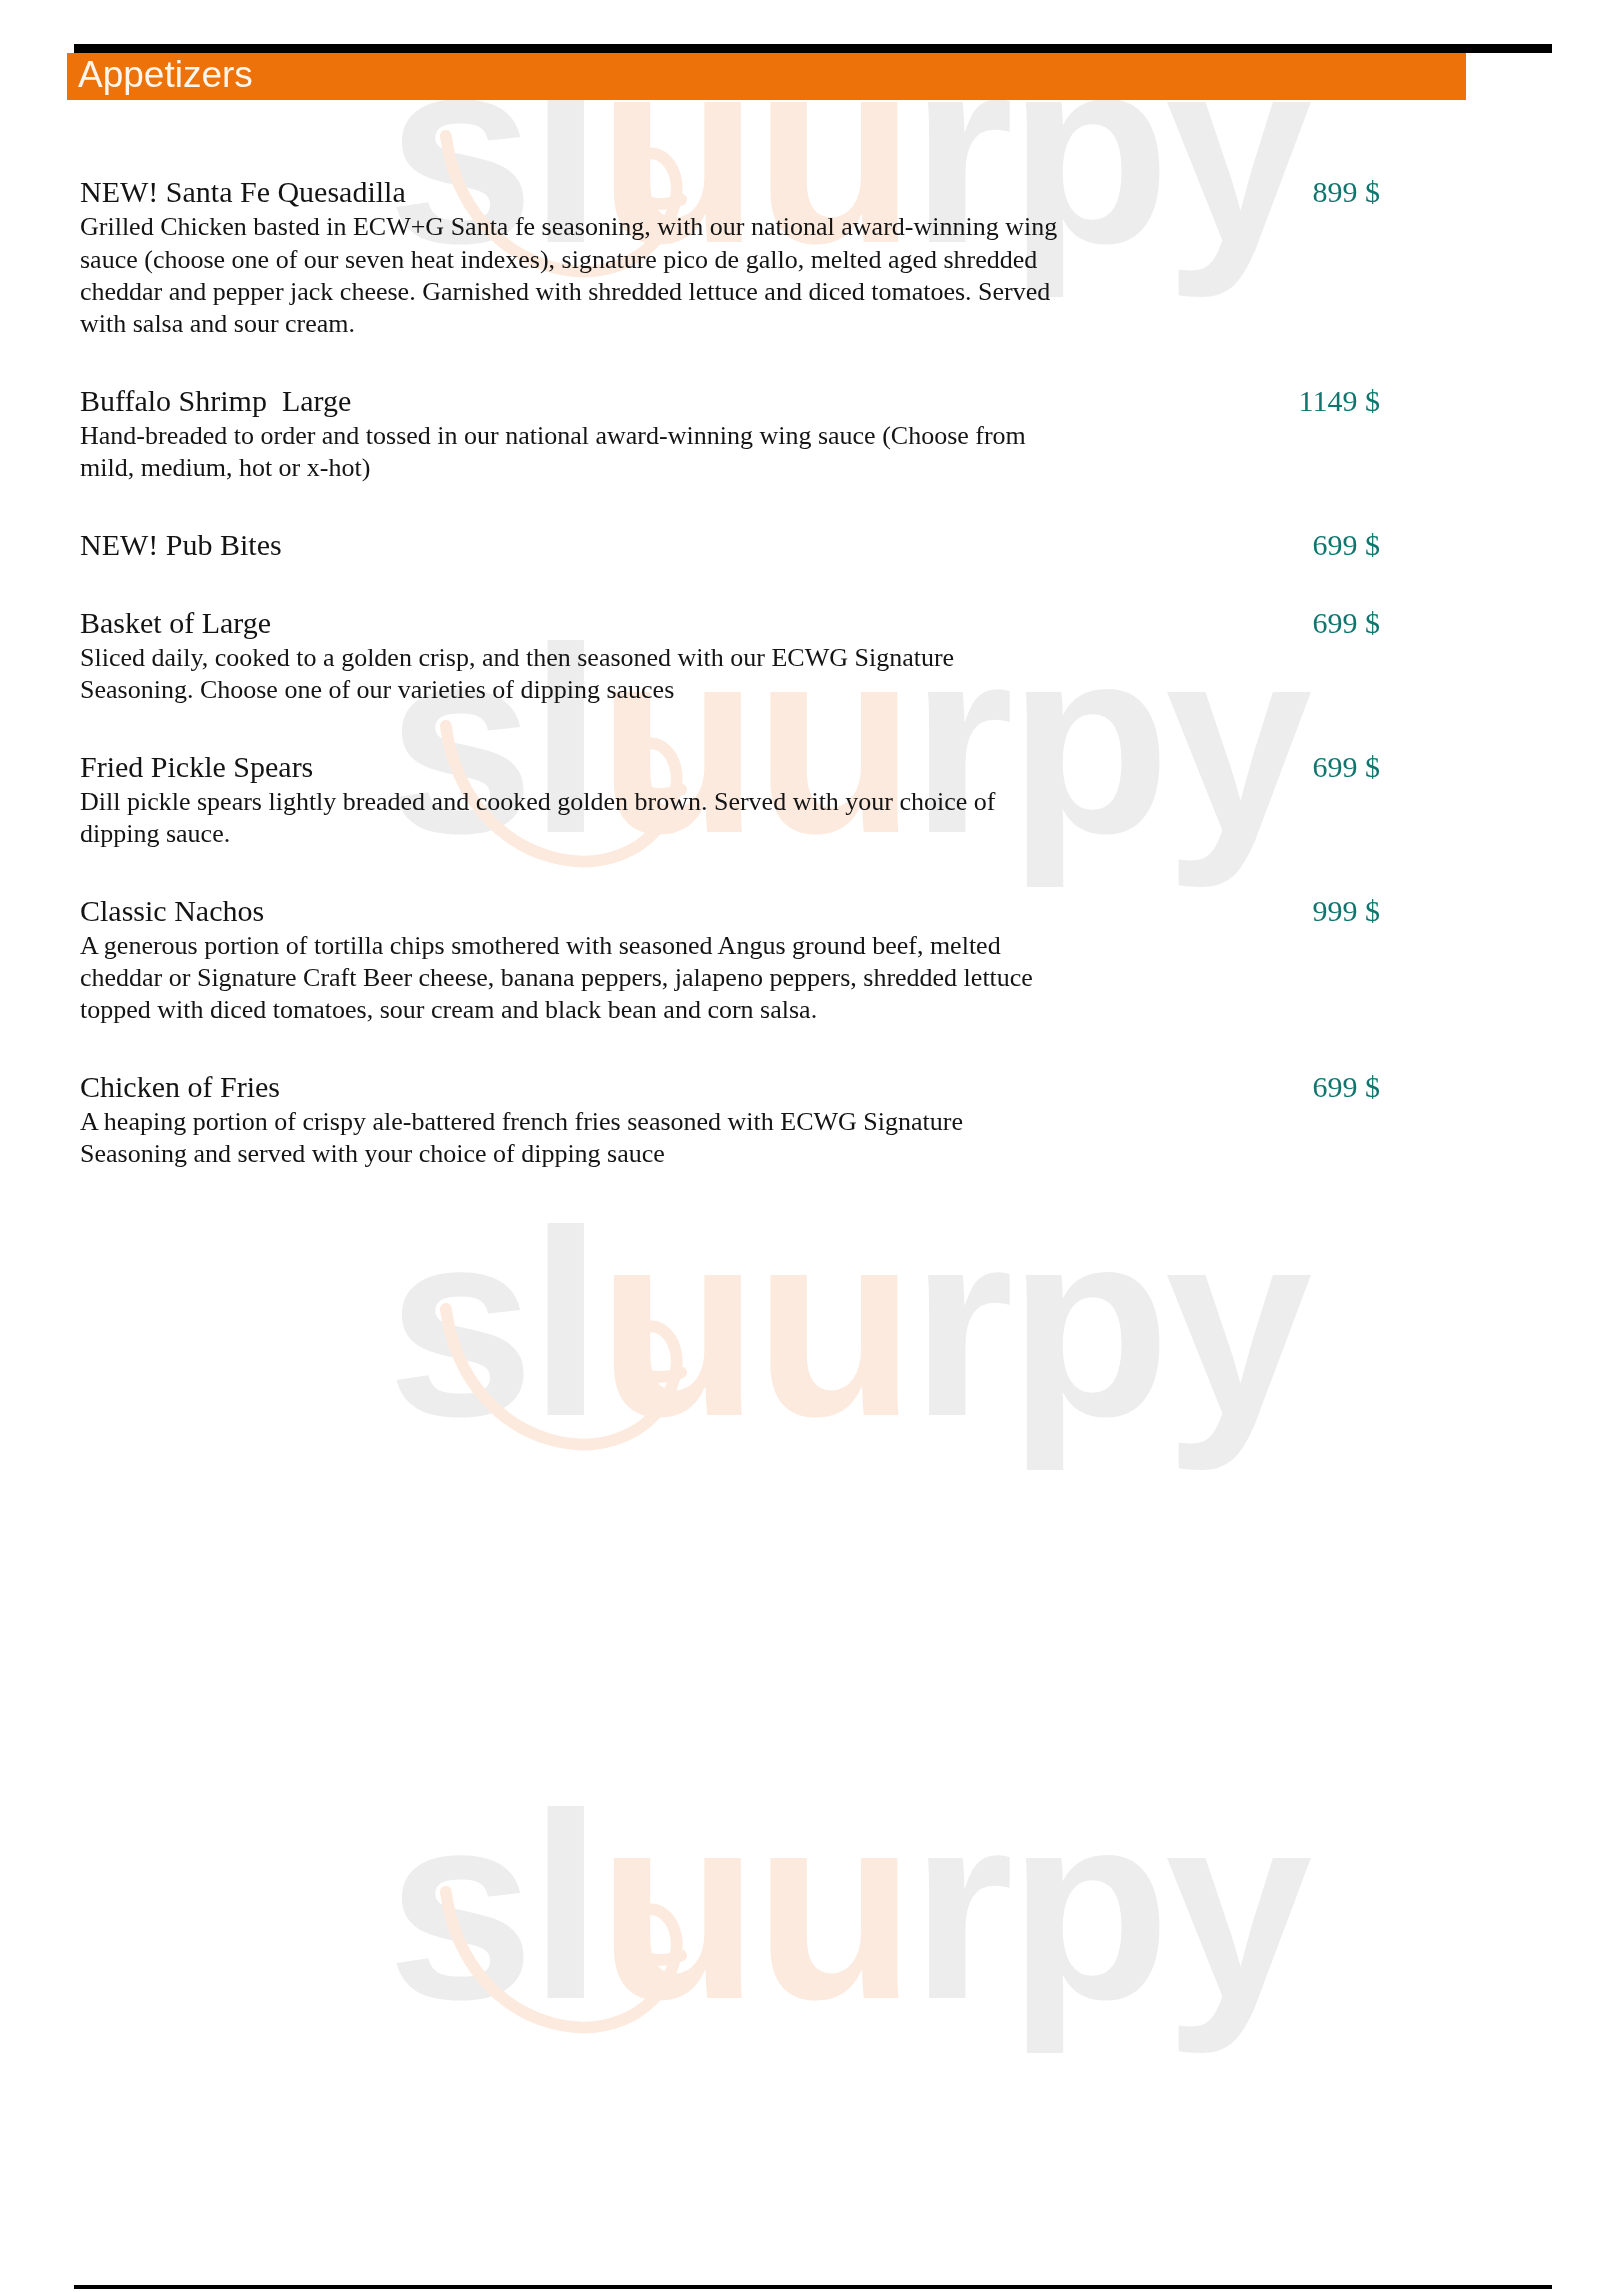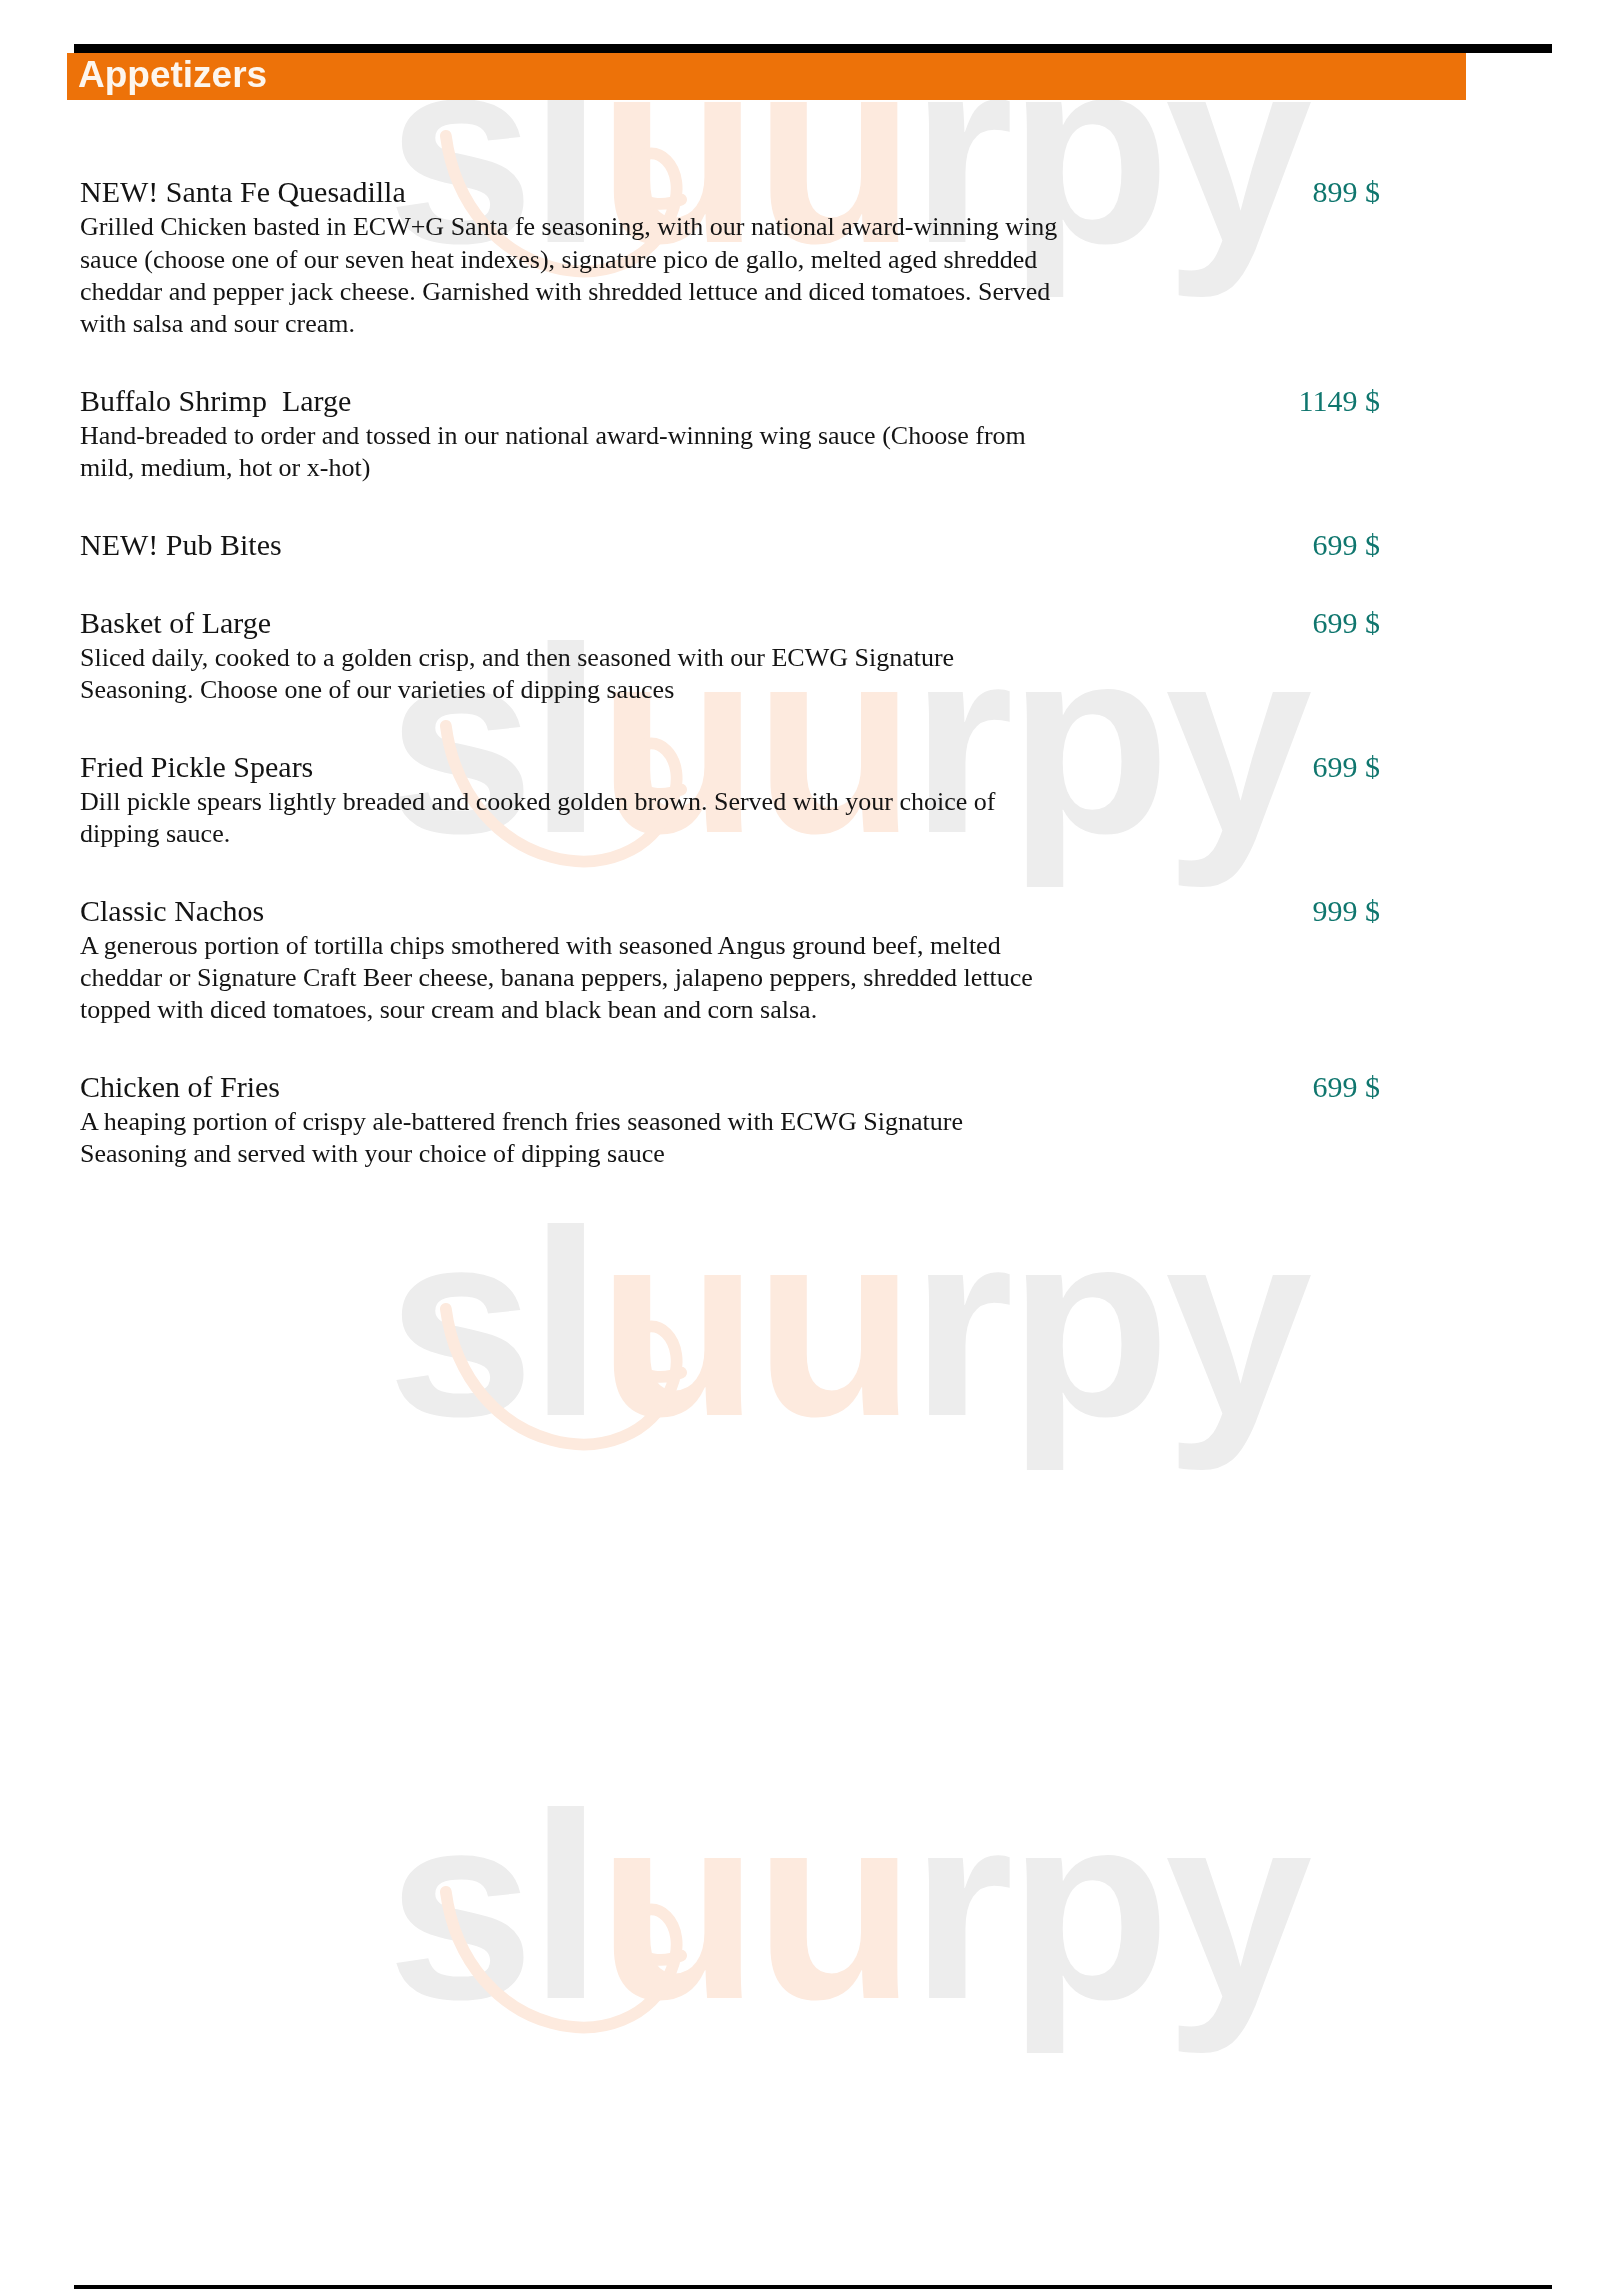--- a/index.html
+++ b/index.html
@@ -68,21 +68,21 @@
   .section-title {
     position: absolute;
     left: 78px;
     top: 49px;
     width: 1372px;
     height: 51px;
     display: flex;
     align-items: center;
     font-family: "Liberation Sans", "DejaVu Sans", sans-serif;
     font-size: 37px;
-    font-weight: bold;
+    font-weight: normal;
     color: #fdf6ee;
     z-index: 3;
     line-height: 1;
   }
 
   
   .menu-body {
     position: absolute;
     left: 80px;
     top: 173px;

